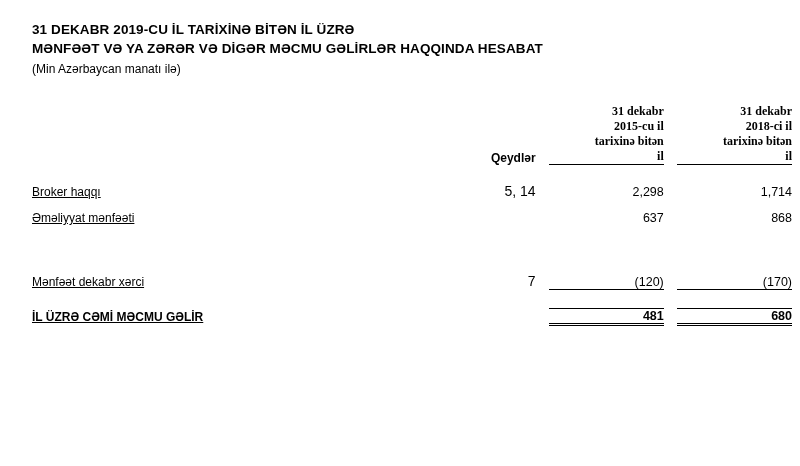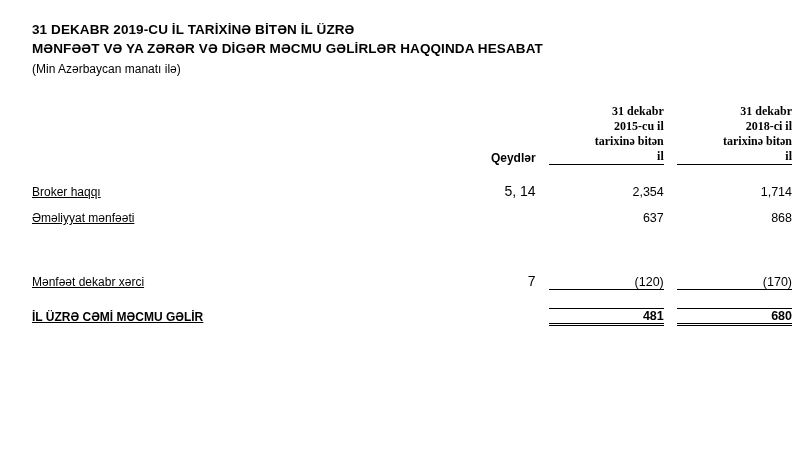--- a/index.html
+++ b/index.html
@@ -152,21 +152,21 @@
       <tr class="spacer-md">
         <td colspan="6"></td>
       </tr>
     </thead>
     <tbody>
 
       <tr>
         <td class="label">Broker haqqı</td>
         <td class="notes">5, 14</td>
         <td></td>
-        <td class="num">2,354</td>
+        <td class="num">2,298</td>
         <td></td>
         <td class="num">1,714</td>
       </tr>
 
 
       <tr class="spacer-sm">
         <td colspan="6"></td>
       </tr>
 
       <tr>

